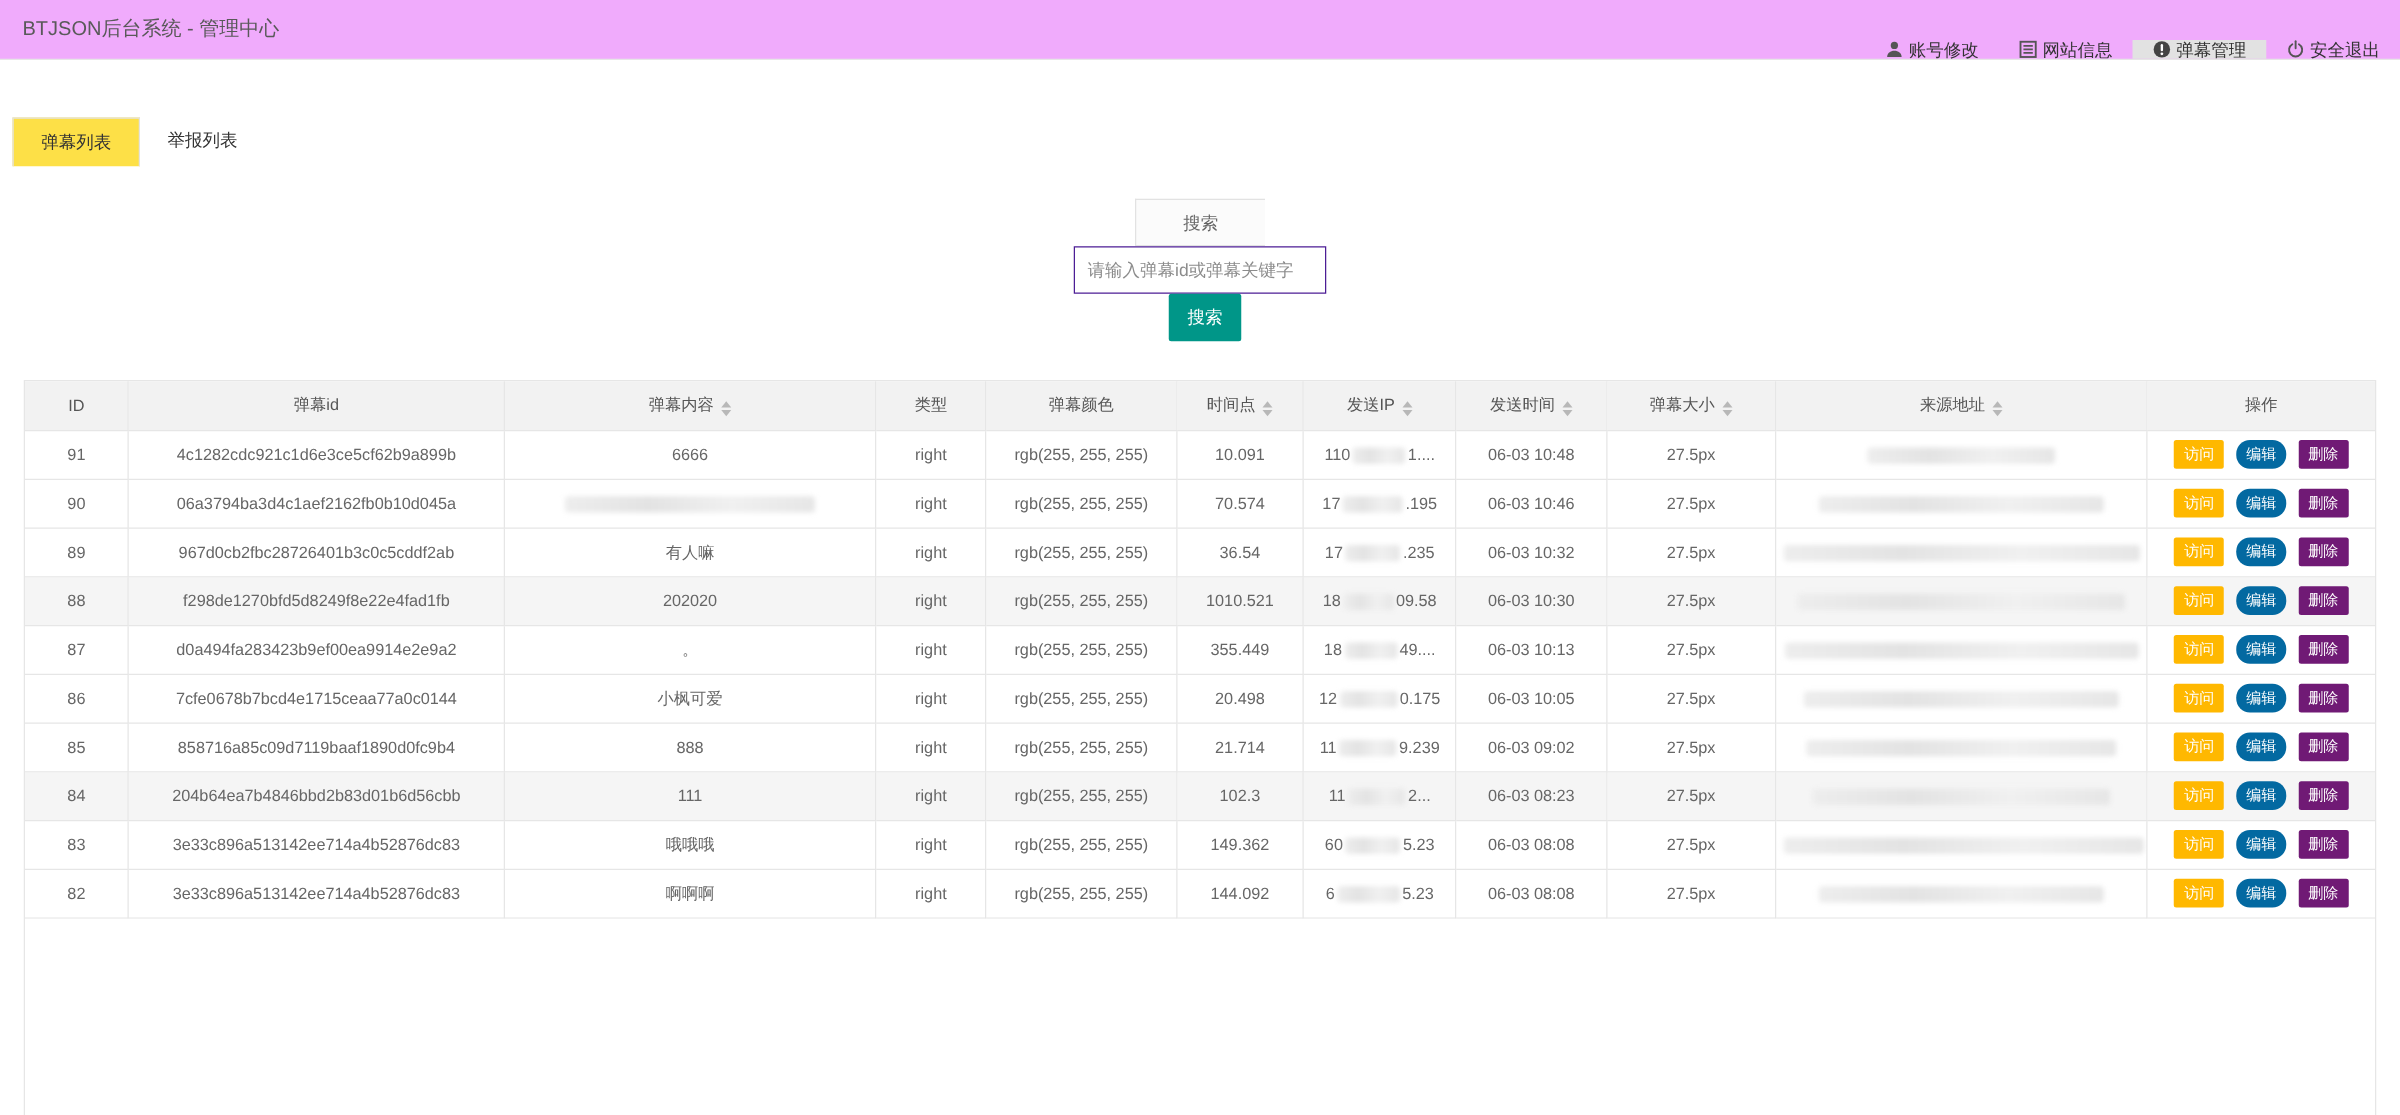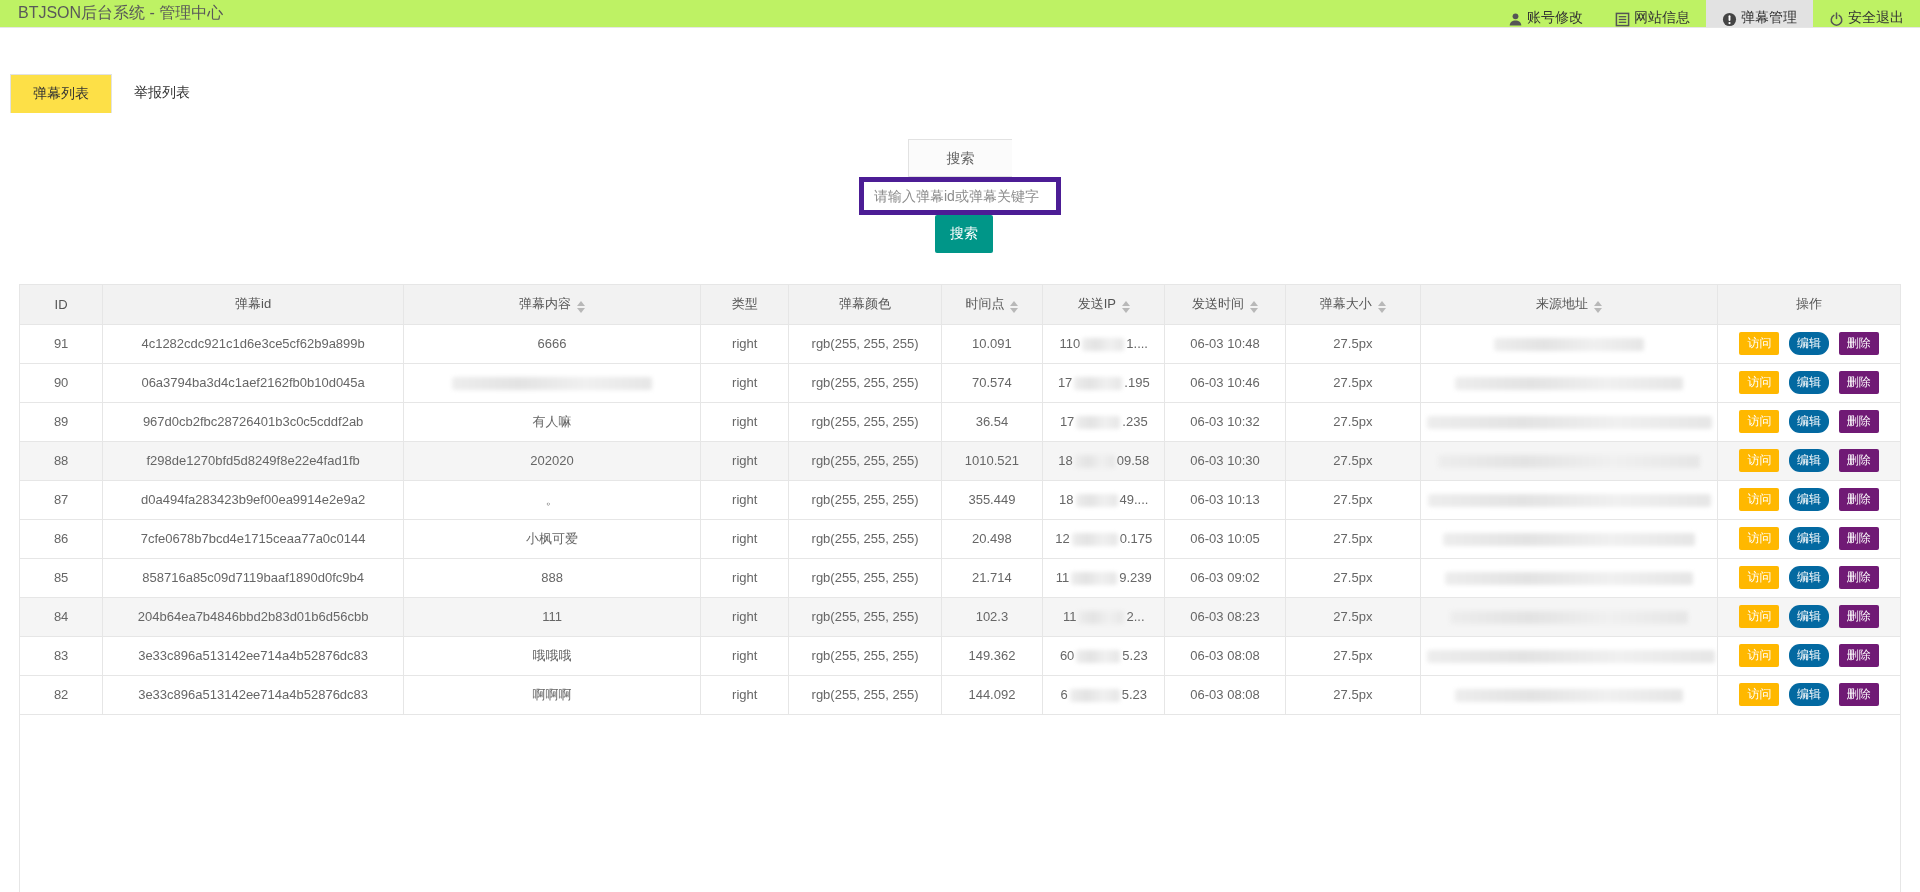--- a/index.html
+++ b/index.html
@@ -1,34 +1,34 @@
 <!DOCTYPE html>
 <html><head>
 <meta charset="utf-8">
 <style>
   * { margin:0; padding:0; box-sizing:border-box; }
   html,body { width:1920px; height:892px; background:#fff; font-family:"Liberation Sans","DejaVu Sans",sans-serif; color:#666; overflow:hidden; }
 
   
-  .topbar { height:28px; background:#bef264; border-bottom:1px solid #e6e6e6; display:flex; align-items:stretch; justify-content:space-between; }
+  .topbar { height:48px; background:#f0abfc; border-bottom:1px solid #e6e6e6; display:flex; align-items:stretch; justify-content:space-between; }
   .topbar-title { align-self:center; padding-left:18px; font-size:16px; color:#595959; }
   .topnav { display:flex; align-items:stretch; }
-  .topnav-item { display:flex; align-items:flex-end; gap:4px; padding:0 16px; font-size:14px; color:#333; cursor:pointer; }
+  .topnav-item { display:flex; align-items:flex-start; gap:4px; padding:0 16px; font-size:14px; color:#333; cursor:pointer;margin-top:32px; }
   .topnav-item.active { background:#e2e2e2; }
   .topnav-item svg { display:block; }
 
   
   .tabs { margin:46px 0 0 10px; display:flex; }
   .tab { padding:10px 22px; font-size:14px; color:#333; cursor:pointer; }
   .tab.active { background:#fde047; border:1px solid #e2e2e2; border-bottom:none; }
 
   
   .search-row { margin-top:26px; display:flex; justify-content:center; align-items:center;flex-direction:column; }
   .search-label { width:104px; height:38px; line-height:36px; text-align:center; background:#fbfbfb; border:1px solid #e2e2e2; border-right:none; font-size:14px; color:#666; }
-  .search-input { width:202px; height:38px; border:5px solid #4c1d95; padding:0 10px; font-size:14px; color:#666; outline:none; font-family:inherit; }
+  .search-input { width:202px; height:38px; border:1px solid #4c1d95; padding:0 10px; font-size:14px; color:#666; outline:none; font-family:inherit; }
   .search-input::placeholder { color:#8c8c8c; }
   .search-btn { margin-left:8px; width:58px; height:38px; background:#009688; border:none; border-radius:2px; color:#fff; font-size:14px; cursor:pointer; font-family:inherit; }
 
   
   .table-card { margin:31px 19px 0 19px; border:1px solid #e6e6e6; }
   table { width:100%; border-collapse:collapse; table-layout:fixed; }
   th, td { border-right:1px solid #e6e6e6; border-bottom:1px solid #e6e6e6; height:39px; text-align:center; font-size:13px; font-weight:normal; padding:0 6px; overflow:hidden; white-space:nowrap; }
   th:last-child, td:last-child { border-right:none; }
   thead th { background:#f2f2f2; color:#555; }
   tbody td { color:#666; background:#fff; }

